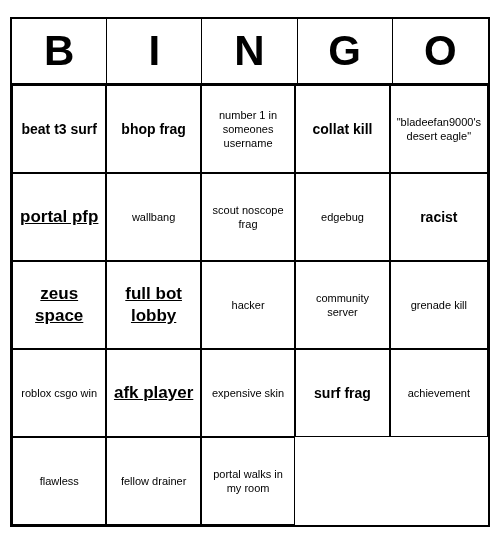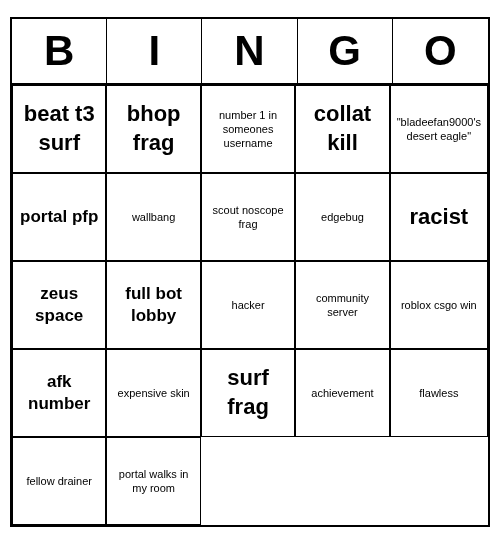--- a/index.html
+++ b/index.html
@@ -40,26 +40,27 @@
       min-height: 88px;
       display: flex;
       align-items: center;
       justify-content: center;
       text-align: center;
       padding: 6px;
       font-size: 13px;
       line-height: 1.3;
     }
     .bingo-cell.large-text {
-      font-size: 22px;
+      font-size: 14px;
       font-weight: bold;
     }
     .bingo-cell.medium-text {
       font-size: 17px;
       font-weight: bold;
+      text-decoration: underline;
     }
     .bingo-cell.small-text {
       font-size: 11px;
     }
   </style>
 </head>
 <body>
 
 <div class="bingo-card">
   <div class="bingo-header">
@@ -77,22 +78,23 @@
       <div class="bingo-cell small-text">"bladeefan9000's desert eagle"</div>
       <div class="bingo-cell medium-text">portal pfp</div>
       <div class="bingo-cell small-text">wallbang</div>
       <div class="bingo-cell small-text">scout noscope frag</div>
       <div class="bingo-cell small-text">edgebug</div>
       <div class="bingo-cell large-text">racist</div>
       <div class="bingo-cell medium-text">zeus space</div>
       <div class="bingo-cell medium-text">full bot lobby</div>
       <div class="bingo-cell small-text">hacker</div>
       <div class="bingo-cell small-text">community server</div>
+      <div class="bingo-cell small-text">grenade kill</div>
       <div class="bingo-cell small-text">roblox csgo win</div>
-      <div class="bingo-cell medium-text">afk number</div>
+      <div class="bingo-cell medium-text">afk player</div>
       <div class="bingo-cell small-text">expensive skin</div>
       <div class="bingo-cell large-text">surf frag</div>
       <div class="bingo-cell small-text">achievement</div>
       <div class="bingo-cell small-text">flawless</div>
       <div class="bingo-cell small-text">fellow drainer</div>
       <div class="bingo-cell small-text">portal walks in my room</div>
     </div>
 </div>
 
 </body></html>

